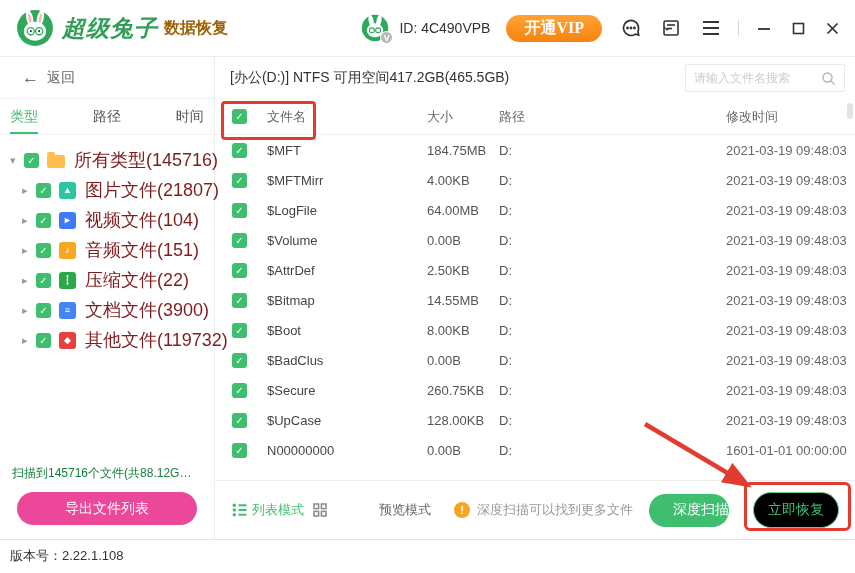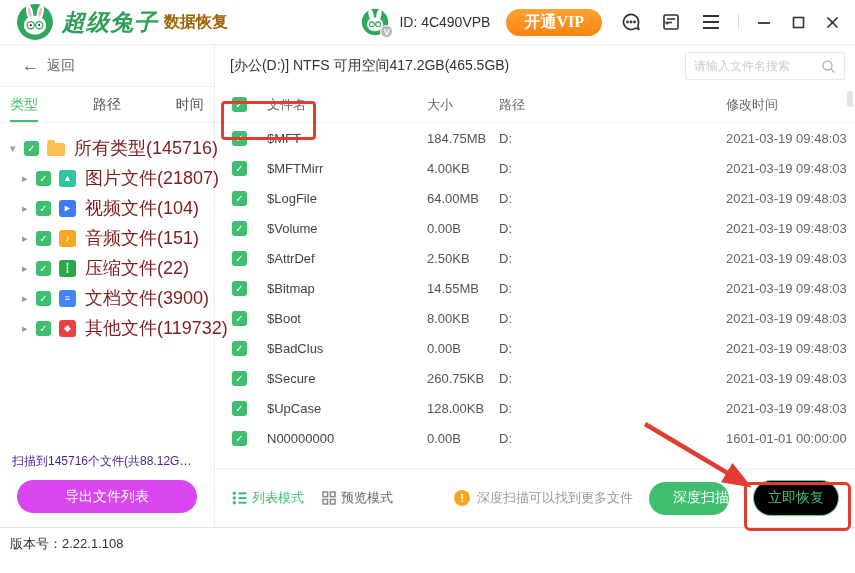--- a/index.html
+++ b/index.html
@@ -1,21 +1,21 @@
 <!DOCTYPE html>
 <html><head>
 <meta charset="utf-8">
 <style>
   * { box-sizing: border-box; margin: 0; padding: 0; }
   html,body { width:855px; height:573px; overflow:hidden; }
   body { font-family:"Liberation Sans","DejaVu Sans",sans-serif; background:#fff; color:#333; position:relative; }
   #app { width:855px; height:573px; position:relative; background:#fff; }
 
   
-  .titlebar { height:45px; display:flex; align-items:center; padding:0 14px 0 16px; border-bottom:1px solid #ededed; }
+  .titlebar { height:57px; display:flex; align-items:center; padding:0 14px 0 16px; border-bottom:1px solid #ededed; }
   .logo { width:38px; height:38px; flex:0 0 38px; }
   .brand-name { font-size:23px; font-weight:bold; font-style:italic; color:#2f9e57; margin-left:8px; letter-spacing:1px; }
   .brand-suffix { font-size:16px; color:#a16207; margin-left:6px; font-weight:bold; }
   .titlebar-right { margin-left:auto; display:flex; align-items:center; }
   .avatar-wrap { position:relative; width:28px; height:28px; }
   .avatar-wrap .logo { width:28px; height:28px; }
   .v-badge { position:absolute; right:-4px; bottom:-2px; width:13px; height:13px; border-radius:50%; background:#b9b9b9; color:#fff; font-size:9px; font-weight:bold; text-align:center; line-height:13px; border:1px solid #fff; }
   .user-id { font-size:14px; color:#333; margin:0 16px 0 10px; }
   .vip-btn { height:27px; padding:0 18px; border:none; border-radius:14px; background:linear-gradient(180deg,#ffa234,#f8830f); color:#fff; font-size:16px; font-weight:bold; cursor:pointer; font-family:Liberation Serif, serif; }
   .tb-icon { width:22px; height:22px; margin-left:18px; display:flex; align-items:center; justify-content:center; cursor:pointer; }
@@ -36,22 +36,22 @@
   .tree { padding-top:10px; }
   .tree-item { height:30px; display:flex; align-items:center; padding-left:10px; cursor:pointer; }
   .tree-item.child { padding-left:22px; }
   .caret { width:14px; font-size:11px; color:#9a9a9a; flex:0 0 14px; }
   .checkbox { width:15px; height:15px; flex:0 0 15px; border-radius:3px; background:#3fbe70; color:#fff; font-size:10px; line-height:15px; text-align:center; margin-right:8px; cursor:pointer; }
   .file-glyph { width:17px; height:17px; flex:0 0 17px; border-radius:3px; color:#fff; font-size:9px; line-height:17px; text-align:center; margin-right:9px; }
   .folder-shape { width:18px; height:13px; flex:0 0 18px; background:#ffbe4d; border-radius:2px; position:relative; margin-right:9px; margin-top:2px; }
   .folder-shape::before { content:""; position:absolute; top:-3px; left:0; width:8px; height:3px; background:#ffbe4d; border-radius:2px 2px 0 0; }
   .tree-label { font-size:18px; color:#7f1d1d; white-space:nowrap; }
   .sidebar-bottom { margin-top:auto; padding:0 12px 14px 12px; }
-  .scan-summary { font-size:12px; color:#4c1d95; white-space:nowrap; overflow:hidden; margin-bottom:10px;margin-top:23px; }
-  .export-btn { width:180px; height:33px; margin:0 auto; display:block; border:none; border-radius:17px; background:#d946ef; color:#fff; font-size:14px; cursor:pointer; font-family:Liberation Serif, serif; }
+  .scan-summary { font-size:12px; color:#15803d; white-space:nowrap; overflow:hidden; margin-bottom:10px;margin-top:23px; }
+  .export-btn { width:180px; height:33px; margin:0 auto; display:block; border:none; border-radius:17px; background:#ec4899; color:#fff; font-size:14px; cursor:pointer; font-family:Liberation Serif, serif; }
 
   
   .main { flex:1; display:flex; flex-direction:column; position:relative; }
   .main-title-row { height:42px; display:flex; align-items:center; padding:0 10px 0 15px; }
   .partition-title { font-size:14px; color:#333; }
   .search-box { margin-left:auto; width:160px; height:28px; border:1px solid #e8e8e8; border-radius:2px; display:flex; align-items:center; padding:0 8px; }
   .search-box input { border:none; outline:none; flex:1; font-size:12px; color:#333; font-family:inherit; min-width:0; }
   .search-box input::placeholder { color:#ccc; }
   .thead { height:36px; display:flex; align-items:center; padding-left:17px; border-bottom:1px solid #f0f0f0; color:#666; font-size:13px; }
   .col-gap { width:12px; flex:0 0 12px; }
@@ -64,21 +64,21 @@
   .trow .c-name { color:#444; }
   .trow .c-size,.trow .c-path { color:#555; }
   .trow .c-time { color:#666; }
   .scroll-thumb { position:absolute; right:2px; top:46px; width:6px; height:16px; border-radius:3px; background:#e3e3e3; cursor:pointer; }
 
   
   .bottom-bar { height:59px; border-top:1px solid #ededed; display:flex; align-items:center; padding:0 16px 0 17px; }
   .mode { display:flex; align-items:center; font-size:13px; color:#666; cursor:pointer; }
   .mode.active { color:#3fbe70; }
   .mode svg { margin-right:5px; }
-  .mode + .mode { margin-left:18px; }
+  .mode + .mode { margin-left:9px;gap:47px; }
   .hint-group { margin-left:auto; display:flex; align-items:center; }
   .warn-circle { width:16px; height:16px; border-radius:50%; background:#f5a623; color:#fff; font-size:11px; font-weight:bold; text-align:center; line-height:16px; margin-right:7px; }
   .hint-text { font-size:13px; color:#999; }
   .deep-btn { margin-left:16px; width:80px; height:33px; border:none; border-radius:17px; background:#3fbe70; color:#fff; font-size:14px; cursor:pointer; font-family:inherit;text-align:right; }
   .recover-btn { margin-left:24px; width:86px; height:36px; border-radius:18px; background:#000000; border:1px solid #62ca8e; color:#3fbe70; font-size:14px; cursor:pointer; font-family:inherit; }
 
   
   .footer { height:33px; border-top:1px solid #e4e4e4; display:flex; align-items:center; padding-left:10px; }
   .version { font-size:13px; color:#333; }
 

